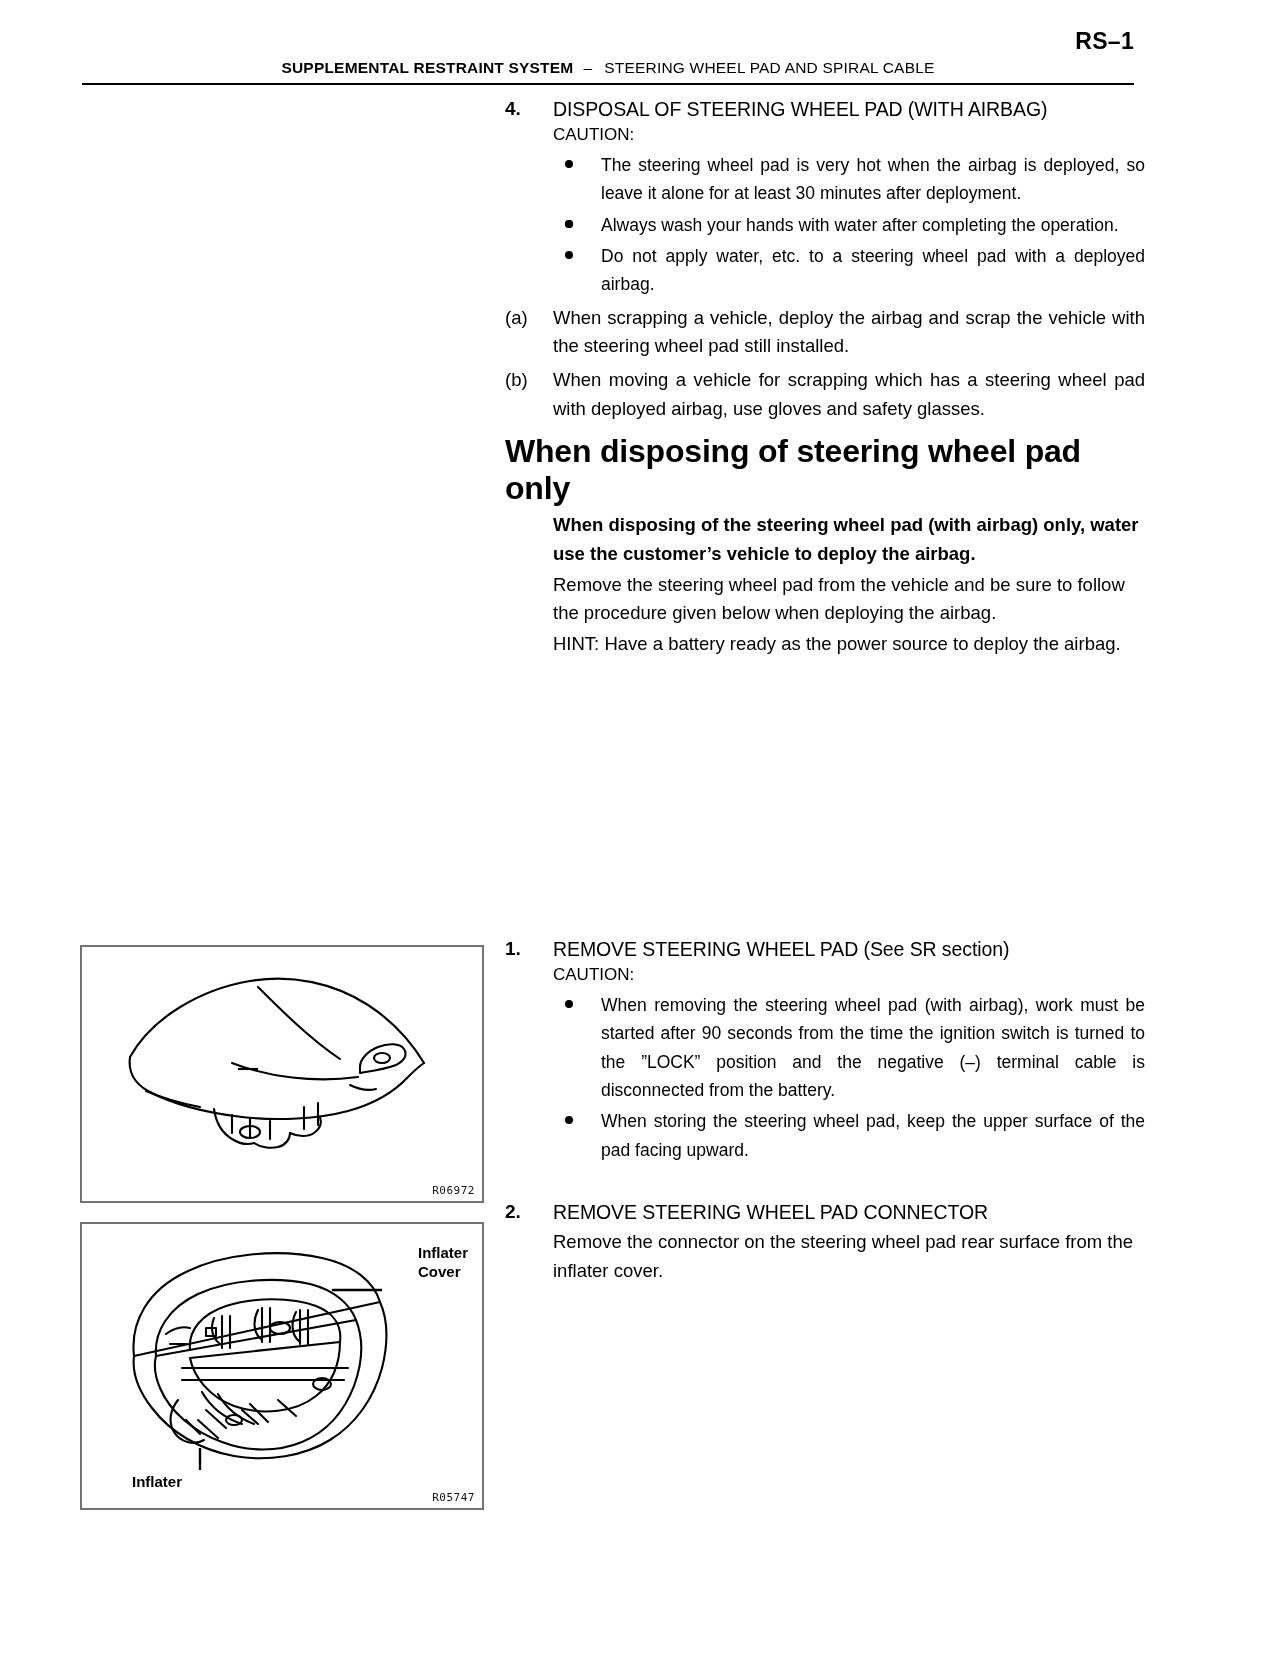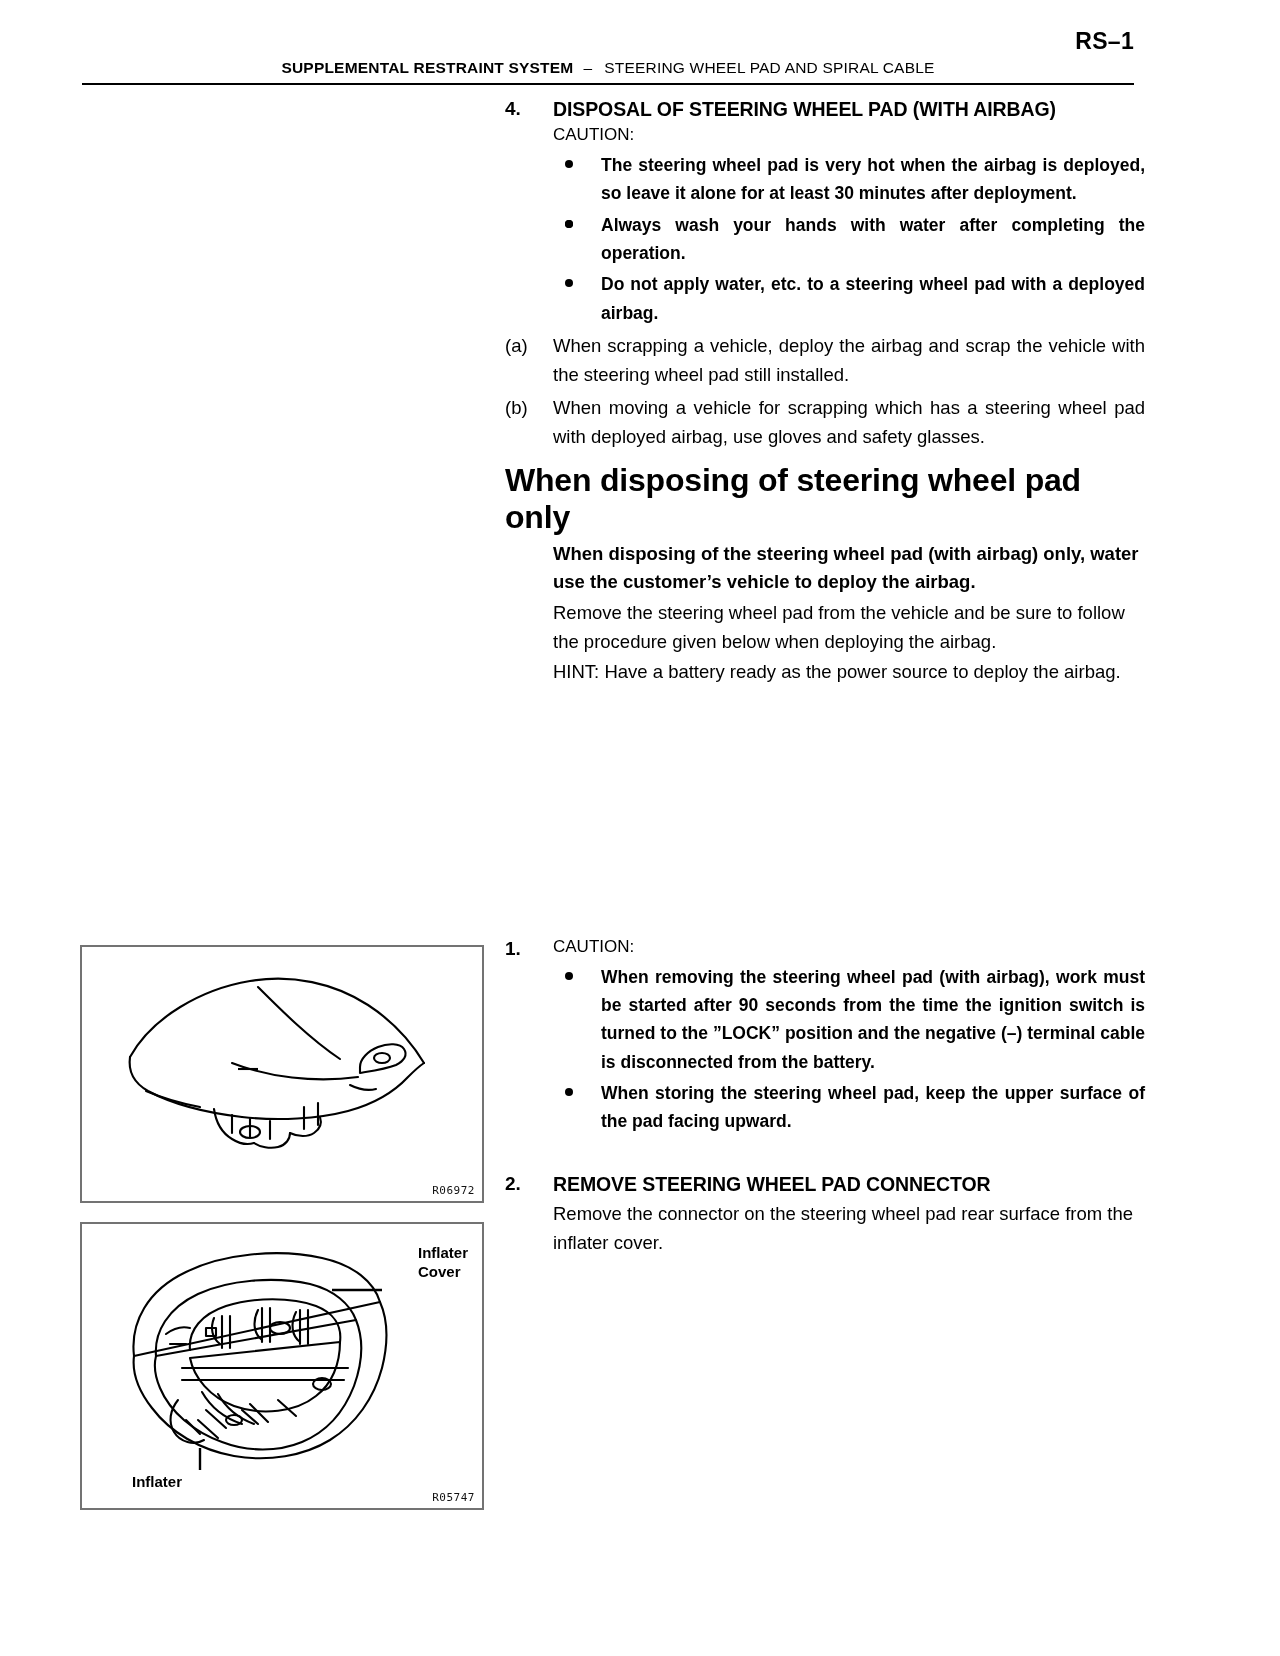--- a/index.html
+++ b/index.html
@@ -77,39 +77,39 @@
     flex: 0 0 48px;
     font-size: 19px;
     font-weight: bold;
     line-height: 1.48;
   }
   .num-body {
     flex: 1 1 auto;
   }
   .h-title {
     font-size: 19.5px;
-    font-weight: bold;
+    font-weight: normal;
     line-height: 1.45;
     letter-spacing: -0.1px;
   }
   .caution-word {
     font-size: 17px;
     font-weight: normal;
     line-height: 1.45;
   }
   ul.bullets {
     list-style: none;
     margin: 0;
     padding: 0;
   }
   ul.bullets li {
     position: relative;
     padding-left: 48px;
     font-size: 17.5px;
-    font-weight: bold;
+    font-weight: normal;
     line-height: 1.62;
     text-align: justify;
     margin-top: 3px;
   }
   ul.bullets li .dot {
     position: absolute;
     left: 12px;
     top: 0.52em;
     width: 8px;
     height: 8px;
@@ -254,20 +254,21 @@
       <div class="bold-para">When disposing of the steering wheel pad (with airbag) only, water use the customer’s vehicle to deploy the airbag.</div>
       <div class="para">Remove the steering wheel pad from the vehicle and be sure to follow the procedure given below when deploying the airbag.</div>
       <div class="para">HINT: Have a battery ready as the power source to deploy the airbag.</div>
     </div>
   </div>
 
   <div class="lower-right">
     <div class="num-block">
       <div class="num-label">1.</div>
       <div class="num-body">
+        <div class="h-title">REMOVE STEERING WHEEL PAD (See SR section)</div>
         <div class="caution-word">CAUTION:</div>
         <ul class="bullets">
           <li><span class="dot"></span><span>When removing the steering wheel pad (with airbag), work must be started after 90 seconds from the time the ignition switch is turned to the ”LOCK” position and the negative (–) terminal cable is disconnected from the battery.</span></li>
           <li><span class="dot"></span><span>When storing the steering wheel pad, keep the upper surface of the pad facing upward.</span></li>
         </ul>
       </div>
     </div>
 
     <div class="num-block step2">
       <div class="num-label">2.</div>

